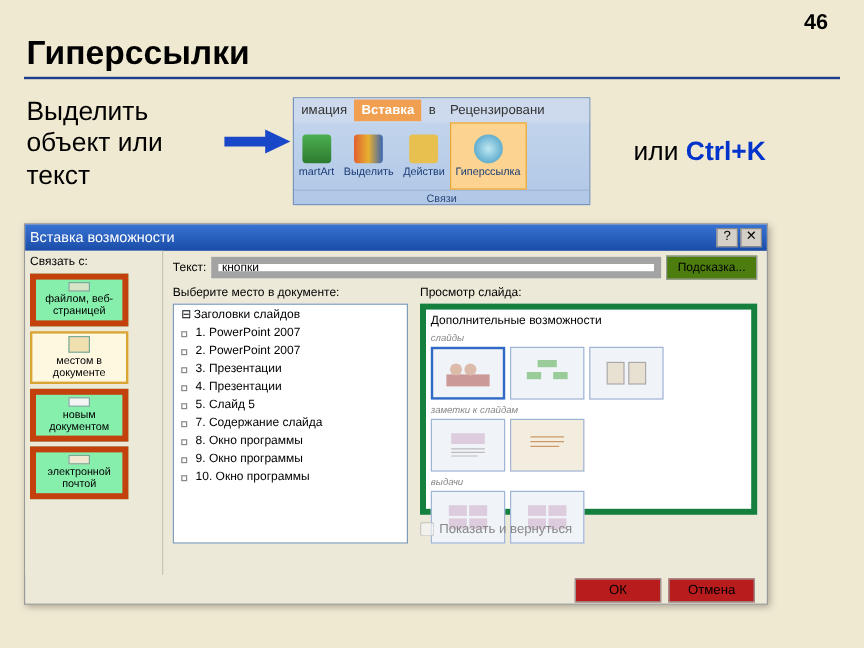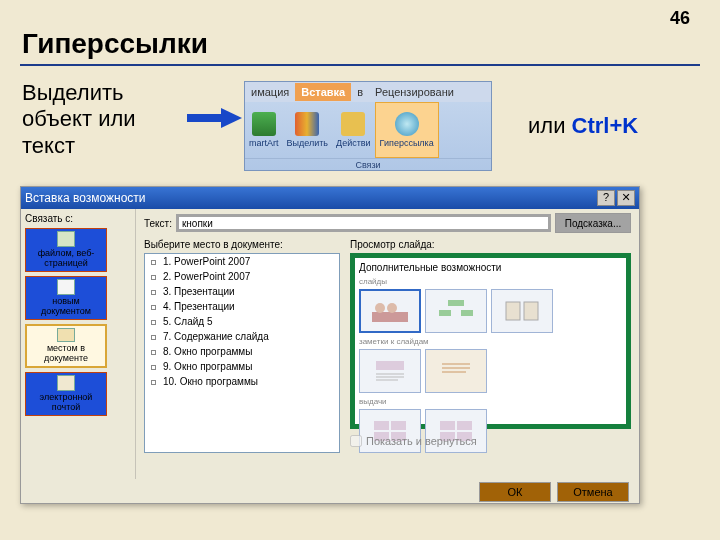--- a/index.html
+++ b/index.html
@@ -23,52 +23,52 @@
   .ribbon-footer { text-align: center; font-size: 9px; color: #2a4577; padding: 1px 0; border-top: 1px solid #9fb6d6; }
   
   .dialog { position: absolute; top: 186px; left: 20px; width: 620px; height: 318px; background: #ece9d8; border: 1px solid #999; box-shadow: 2px 2px 6px rgba(0,0,0,.3); font-size: 11px; }
   .titlebar { height: 22px; background: linear-gradient(#3874d4, #1a4ca8); color: #fff; display: flex; align-items: center; justify-content: space-between; padding: 0 4px; font-size: 12px; }
   .titlebar-btns { display: flex; gap: 2px; }
   .titlebar-btn { width: 18px; height: 16px; background: #d4d0c8; border: 1px solid #888; color: #000; font-size: 11px; text-align: center; line-height: 13px; }
   
   .dialog-body { display: flex; height: 270px; }
   .sidebar { width: 115px; background: #ece9d8; padding: 4px 4px 4px 4px; border-right: 1px solid #c6c3b8; }
   .sidebar-label { font-size: 10px; margin-bottom: 4px; }
-  .side-btn { width: 82px; height: 44px; margin-bottom: 4px; background: #1d4ed8; border: 1px solid #c2410c; display: flex; flex-direction: column; align-items: center; justify-content: center; font-size: 9px; text-align: center; line-height: 1.1; padding: 2px; }
+  .side-btn { width: 82px; height: 44px; margin-bottom: 4px; background: #86efac; border: 5px solid #c2410c; display: flex; flex-direction: column; align-items: center; justify-content: center; font-size: 9px; text-align: center; line-height: 1.1; padding: 2px; }
   .side-btn.active { background: #fff8e1; border: 2px solid #d9a636; }
   .side-icon { width: 18px; height: 16px; background: #d7e5c6; border: 1px solid #7a9; margin-bottom: 2px; }
   
   .main { flex: 1; padding: 4px 8px; }
   .text-row { display: flex; align-items: center; gap: 4px; margin-bottom: 6px; }
   .text-row label { font-size: 10px; }
-  .text-row input { flex: 1; height: 18px; border: 3px solid #a3a3a3; padding: 0 3px; font-size: 10px; }
-  .hint-btn { width: 76px; height: 20px; background: #a3a3a3; border: 1px solid #999; font-size: 10px; }
+  .text-row input { flex: 1; height: 18px; border: 6px solid #a3a3a3; padding: 0 3px; font-size: 10px; }
+  .hint-btn { width: 76px; height: 20px; background: #4d7c0f; border: 1px solid #999; font-size: 10px; }
   
   .main-split { display: flex; gap: 10px; margin-top: 4px; }
   .tree-panel { width: 196px; }
   .panel-label { font-size: 10px; margin-bottom: 3px; }
   .tree { width: 100%; height: 200px; background: #fff; border: 1px solid #7f9db9; overflow: hidden; font-size: 10px; }
   .tree-item { padding: 2px 4px 2px 18px; white-space: nowrap; position: relative; }
   .tree-item::before { content: ""; position: absolute; left: 6px; top: 6px; width: 3px; height: 3px; border: 1px solid #888; }
   .tree-root { padding-left: 6px; }
   .tree-root::before { content: "⊟"; position: static; border: none; margin-right: 2px; }
   .tree-item.sel { background: #316ac5; color: #fff; }
   
   .preview-panel { flex: 1; }
   .preview { width: 100%; height: 176px; background: #fff; border: 5px solid #15803d; padding: 4px; font-size: 9px; }
   .preview-title { font-size: 10px; margin-bottom: 4px; }
-  .preview-sub { color: #888; font-size: 8px; margin: 3px 0; }
+  .preview-sub { color: #888; font-style: italic; font-size: 8px; margin: 3px 0; }
   .preview-row { display: flex; gap: 4px; margin-bottom: 4px; }
   .thumb { width: 62px; height: 44px; border: 1px solid #a0b4d6; background: #f0f3f8; display: flex; align-items: center; justify-content: center; }
   .thumb.sel { border: 2px solid #3169c6; }
   .check-row { margin-top: 6px; display: flex; align-items: center; gap: 4px; color: #888; }
   .check-row input { width: 12px; height: 12px; }
   
   .dialog-footer { height: 26px; display: flex; justify-content: flex-end; align-items: center; gap: 6px; padding: 0 10px; }
-  .dlg-btn { width: 72px; height: 20px; background: #a16207; border: 1px solid #999; font-size: 11px; }
+  .dlg-btn { width: 72px; height: 20px; background: #b91c1c; border: 1px solid #999; font-size: 11px; }
 </style>
 </head>
 <body>
 
 <div class="page-num">46</div>
 <div class="title">Гиперссылки</div>
 <div class="title-underline"></div>
 
 <div class="instr" style="white-space:pre-line">Выделить
 объект или
@@ -119,43 +119,44 @@
       <div class="titlebar-btn">✕</div>
     </div>
   </div>
   <div class="dialog-body">
     <div class="sidebar">
       <div class="sidebar-label">Связать с:</div>
       <div class="side-btn">
           <div class="side-icon"></div>
           <span>файлом, веб-страницей</span>
         </div>
+      <div class="side-btn active">
+          <div class="side-icon" style="background:#f0e0b0"></div>
+          <span>местом в документе</span>
+        </div>
       <div class="side-btn">
           <div class="side-icon" style="background:#f5f5f5"></div>
           <span>новым документом</span>
-        </div>
-      <div class="side-btn active">
-          <div class="side-icon" style="background:#f0e0b0"></div>
-          <span>местом в документе</span>
         </div>
       <div class="side-btn">
           <div class="side-icon" style="background:#f0e8d0"></div>
           <span>электронной почтой</span>
         </div>
     </div>
     <div class="main">
       <div class="text-row">
         <label>Текст:</label>
         <input type="text" value="кнопки" style="">
         <button class="hint-btn">Подсказка...</button>
       </div>
       <div class="main-split">
         <div class="tree-panel">
           <div class="panel-label">Выберите место в документе:</div>
           <div class="tree">
+            <div class="tree-item tree-root">Заголовки слайдов</div>
             <div id="tree-items">
                 <div class="tree-item">1. PowerPoint 2007</div>
                 <div class="tree-item">2. PowerPoint 2007</div>
                 <div class="tree-item">3. Презентации</div>
                 <div class="tree-item">4. Презентации</div>
                 <div class="tree-item">5. Слайд 5</div>
                 <div class="tree-item">7. Содержание слайда</div>
                 <div class="tree-item">8. Окно программы</div>
                 <div class="tree-item">9. Окно программы</div>
                 <div class="tree-item">10. Окно программы</div>

